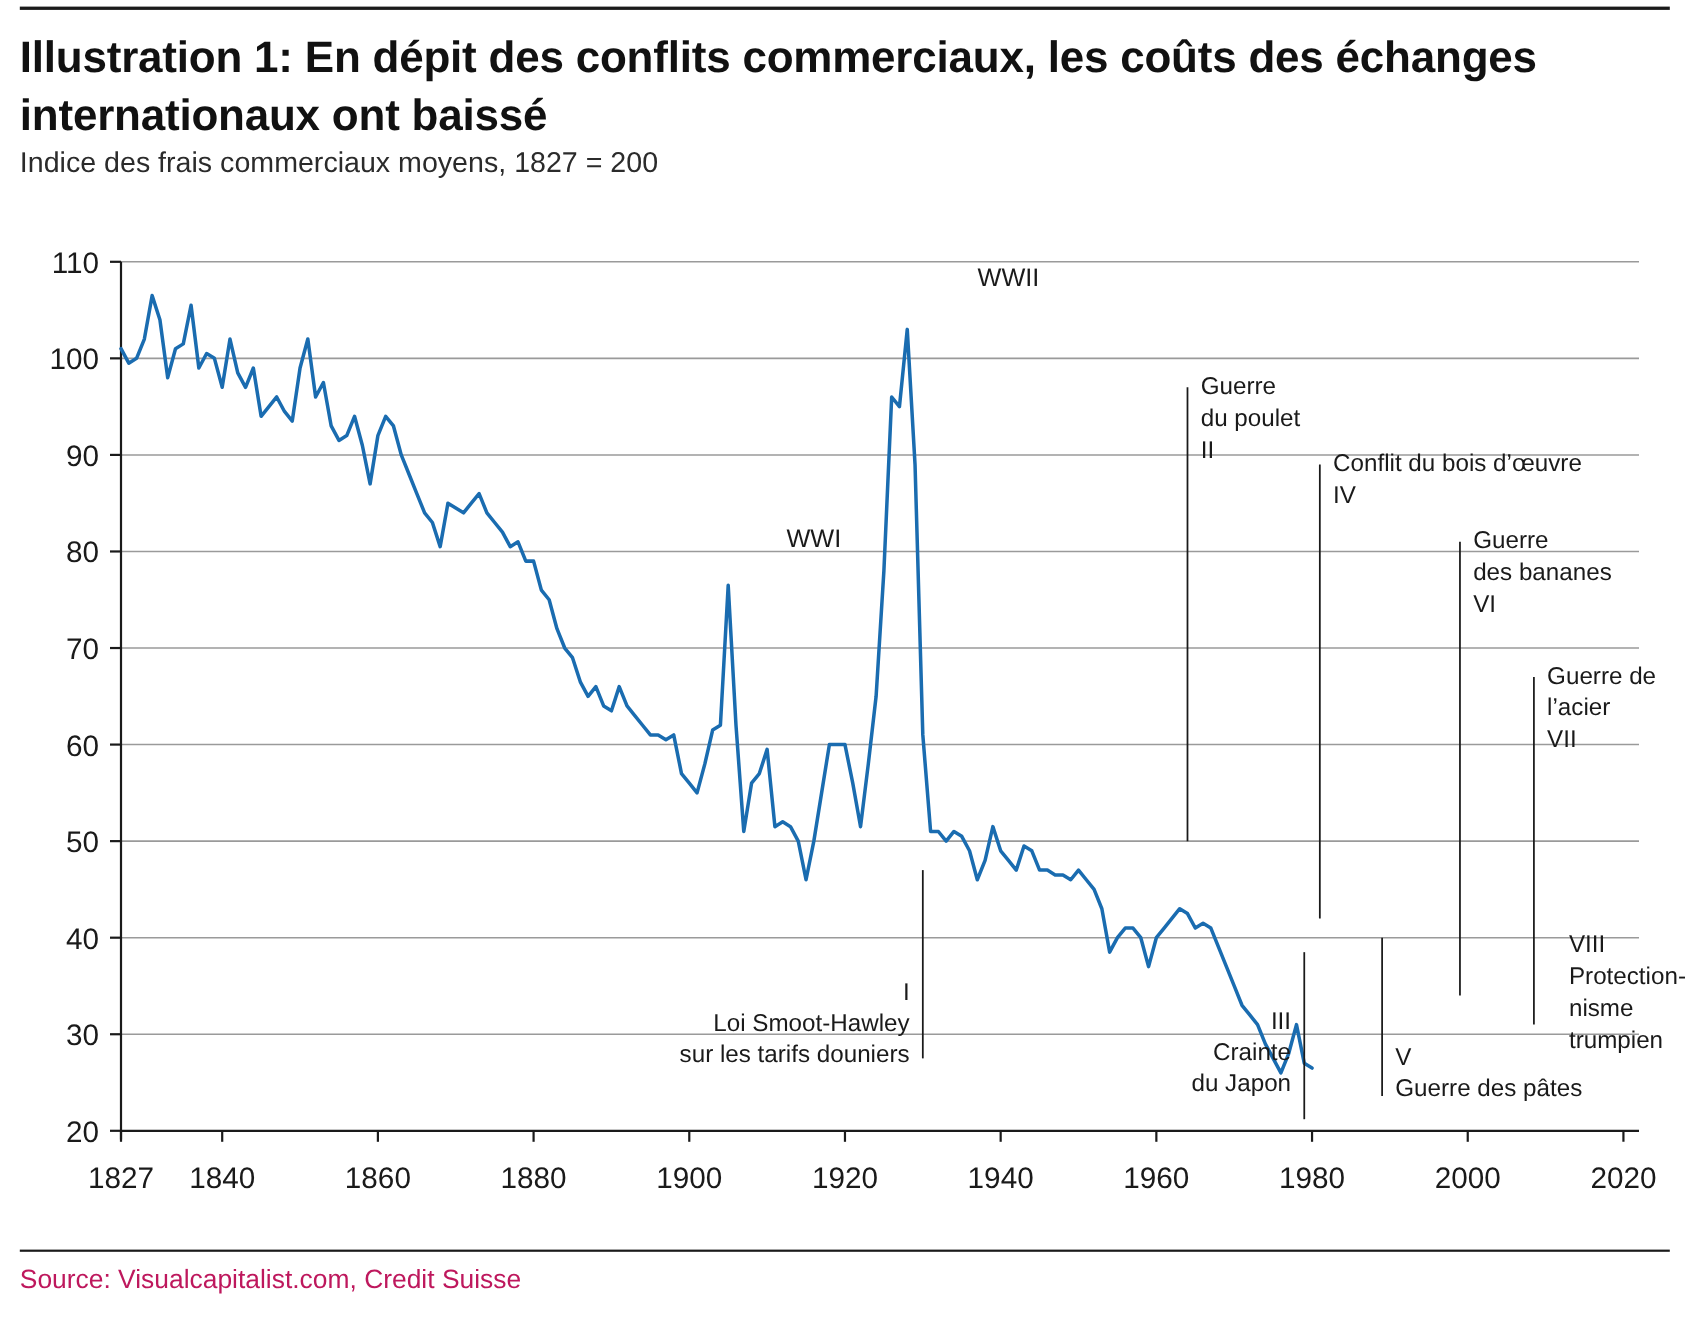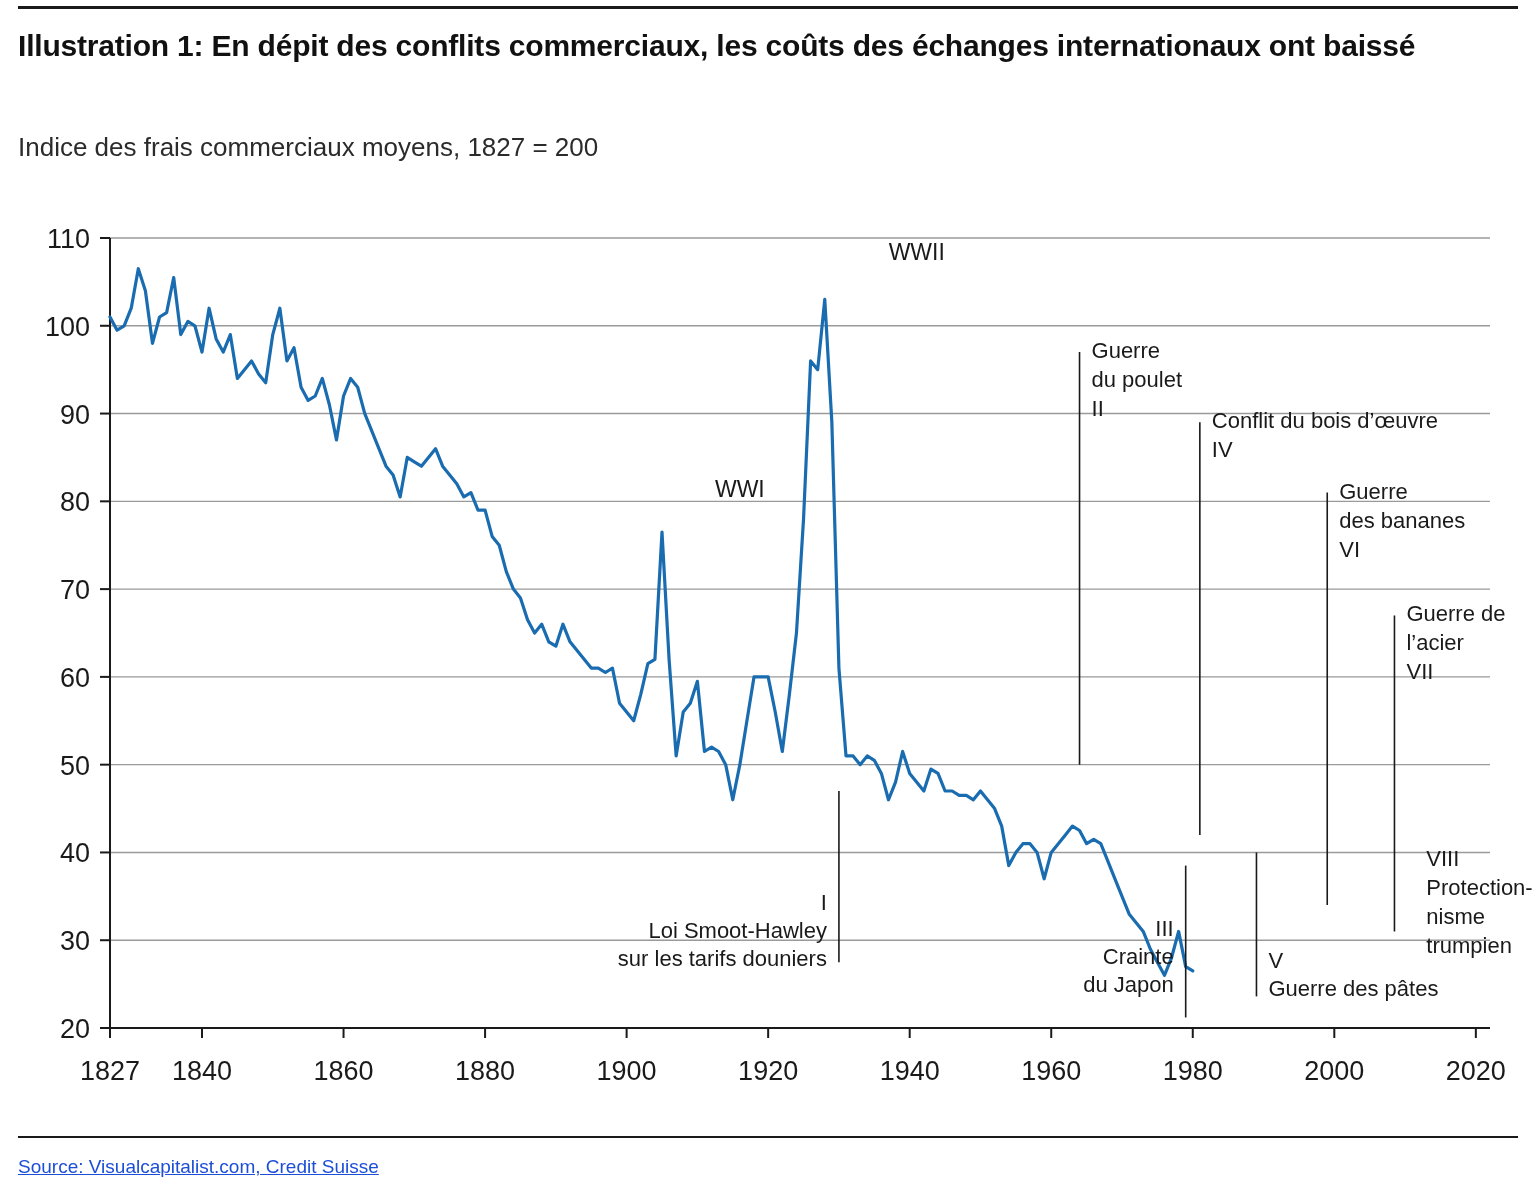--- a/index.html
+++ b/index.html
@@ -27,21 +27,21 @@
     right: 18px;
     top: 6px;
     height: 3px;
     background: #1a1a1a;
   }
   .title {
     position: absolute;
     left: 18px;
     top: 26px;
     width: 1420px;
-    font-size: 30px;
+    font-size: 40px;
     font-weight: bold;
     line-height: 1.32;
     letter-spacing: -0.2px;
     color: #111111;
   }
   .subtitle {
     position: absolute;
     left: 18px;
     top: 132px;
     font-size: 26px;
@@ -52,23 +52,22 @@
     position: absolute;
     left: 0;
     top: 200px;
     width: 1536px;
     height: 900px;
   }
   .source {
     position: absolute;
     left: 18px;
     bottom: 22px;
-    font-size: 19px;
-    color: #1d4ed8;
-    text-decoration: underline;
+    font-size: 24px;
+    color: #be185d;
   }
   .bottom-rule {
     position: absolute;
     left: 18px;
     right: 18px;
     bottom: 62px;
     height: 2px;
     background: #1a1a1a;
   }
   svg { display: block; }

